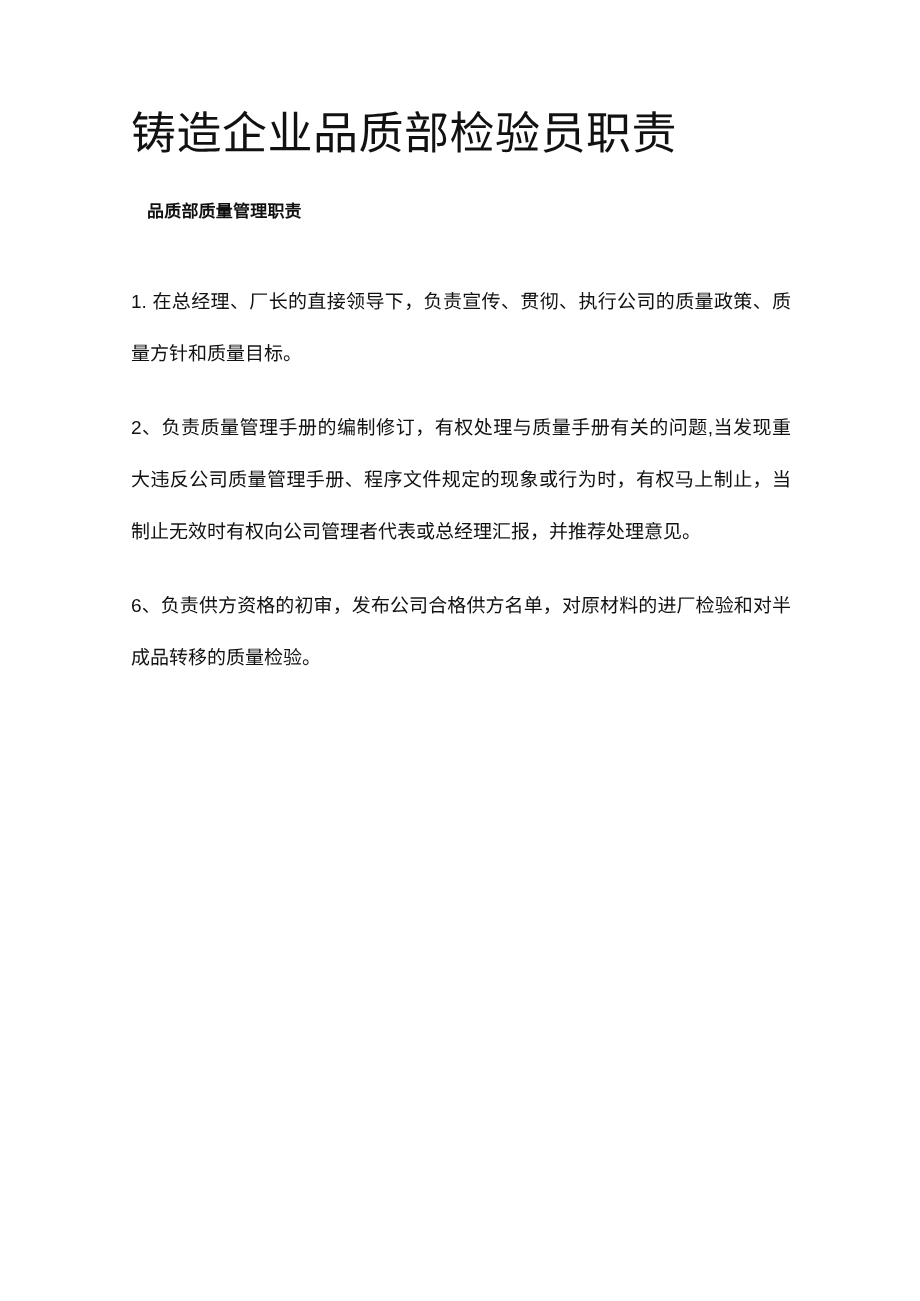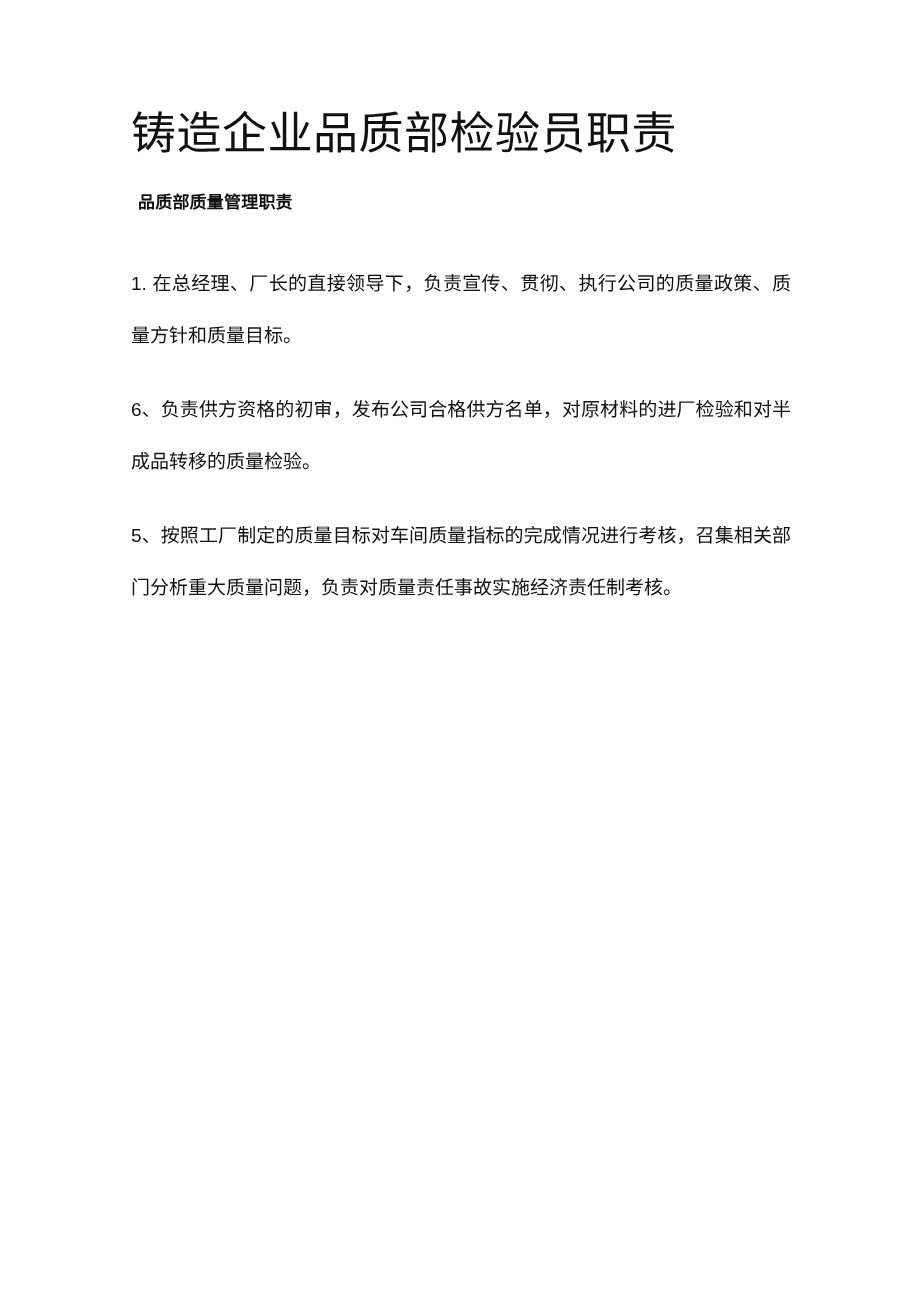--- a/index.html
+++ b/index.html
@@ -31,21 +31,21 @@
     font-family: "Liberation Serif", "DejaVu Serif", serif;
     font-size: 45px;
     font-weight: 400;
     line-height: 1.18;
     letter-spacing: 0.5px;
     color: #111111;
     white-space: nowrap;
   }
 
   .doc-subtitle {
-    margin: 7px;
+    margin: 16px;
     padding-top: 24px;
     font-family: "Liberation Sans", "DejaVu Sans", sans-serif;
     font-size: 17px;
     font-weight: 700;
     line-height: 1.35;
     letter-spacing: 0.2px;
     color: #111111;
   }
 
   .body-block {
@@ -75,21 +75,21 @@
 <div class="page">
 
   <h1 class="doc-title">铸造企业品质部检验员职责</h1>
 
   <h2 class="doc-subtitle">品质部质量管理职责</h2>
 
   <div class="body-block">
 
     <p class="doc-paragraph">1. 在总经理、厂长的直接领导下，负责宣传、贯彻、执行公司的质量政策、质量方针和质量目标。</p>
 
+    <p class="doc-paragraph">2、负责质量管理手册的编制修订，有权处理与质量手册有关的问题,当发现重大违反公司质量管理手册、程序文件规定的现象或行为时，有权马上制止，当制止无效时有权向公司管理者代表或总经理汇报，并推荐处理意见。</p>
 
     <p class="doc-paragraph">6、负责供方资格的初审，发布公司合格供方名单，对原材料的进厂检验和对半成品转移的质量检验。</p>
 
 
-    <p class="doc-paragraph">5、按照工厂制定的质量目标对车间质量指标的完成情况进行考核，召集相关部门分析重大质量问题，负责对质量责任事故实施经济责任制考核。</p>
 
   </div>
 
 </div>
 
 </body></html>

